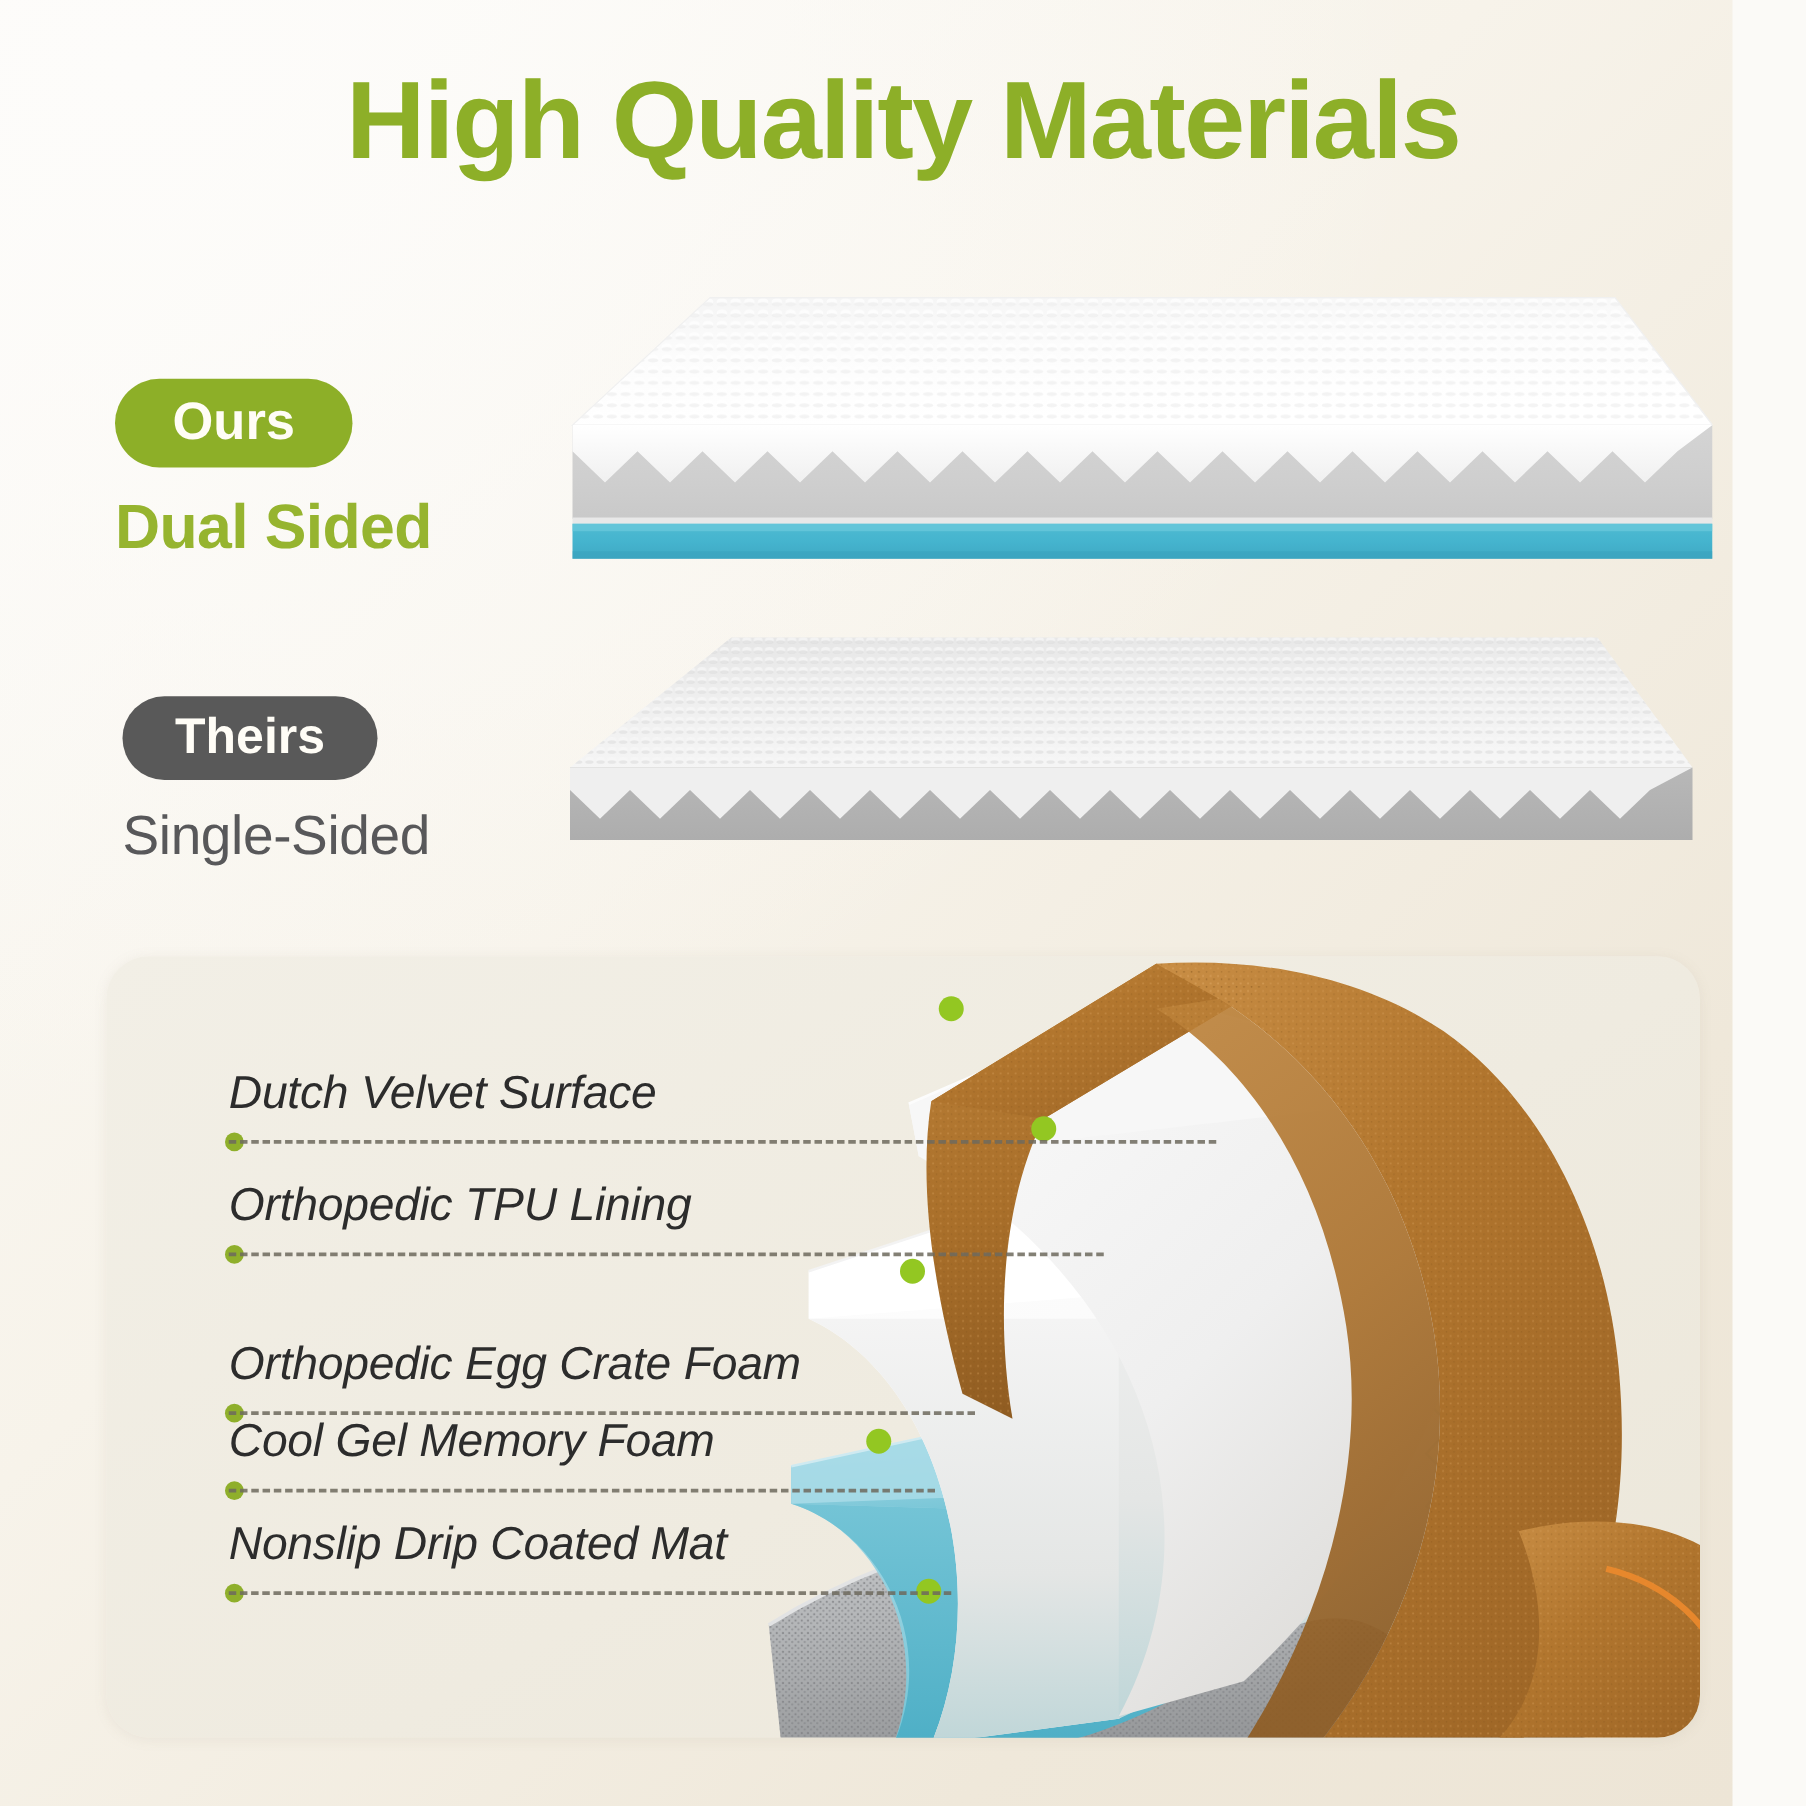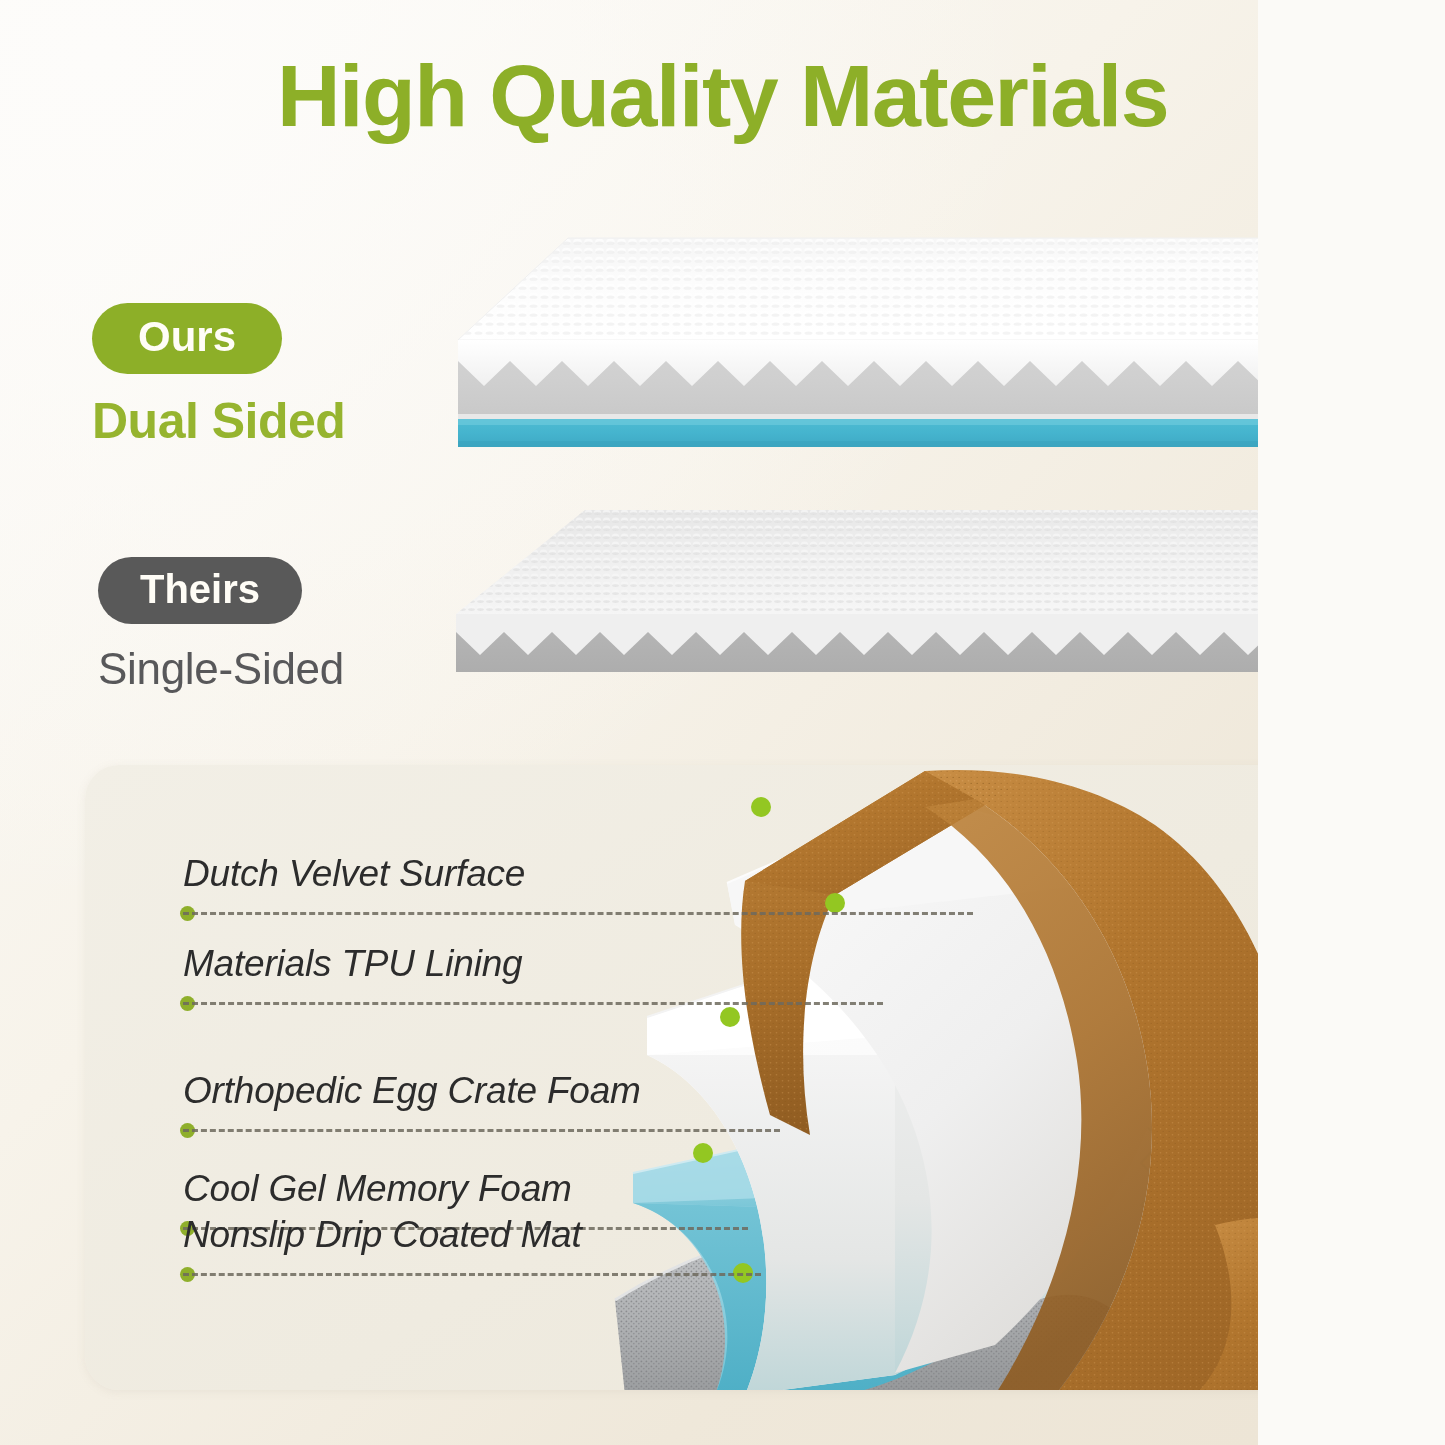--- a/index.html
+++ b/index.html
@@ -10,21 +10,21 @@
   body {
     width: 1445px;
     height: 1445px;
     overflow: hidden;
     font-family: "Liberation Sans", sans-serif;
     background: #FBFAF7;
   }
 
   #stage {
     position: relative;
-    width: 1258px;
+    width: 1386px;
     height: 1445px;
     overflow: hidden;
     background:
       radial-gradient(ellipse 120% 95% at 8% 4%, #FDFCFA 0%, rgba(253,252,250,0) 62%),
       linear-gradient(135deg, #FCFBF8 0%, #F7F3EA 42%, #EFE8DA 78%, #EDE5D6 100%);
   }
 
   
   .title {
     position: absolute;
@@ -398,36 +398,36 @@
 
       <div class="callout" style="top:90px;">
         <div class="callout-text">Dutch Velvet Surface</div>
         <div style="position:relative; height:22px;">
           <span class="dot-start" style="top:14px;"></span>
           <span class="callout-line" style="top:20px; width:790px;"></span>
         </div>
       </div>
 
       <div class="callout" style="top:180px;">
-        <div class="callout-text">Materials TPU Lining</div>
+        <div class="callout-text">Orthopedic TPU Lining</div>
         <div style="position:relative; height:22px;">
           <span class="dot-start" style="top:14px;"></span>
           <span class="callout-line" style="top:20px; width:700px;"></span>
         </div>
       </div>
 
       <div class="callout" style="top:271px;margin-top:36px;">
         <div class="callout-text">Orthopedic Egg Crate Foam</div>
         <div style="position:relative; height:22px;">
           <span class="dot-start" style="top:14px;"></span>
           <span class="callout-line" style="top:20px; width:597px;"></span>
         </div>
       </div>
 
-      <div class="callout" style="top:369px;margin-top:36px;">
+      <div class="callout" style="top:369px;">
         <div class="callout-text">Cool Gel Memory Foam</div>
         <div style="position:relative; height:22px;">
           <span class="dot-start" style="top:14px;"></span>
           <span class="callout-line" style="top:20px; width:565px;"></span>
         </div>
       </div>
 
       <div class="callout" style="top:451px;">
         <div class="callout-text">Nonslip Drip Coated Mat</div>
         <div style="position:relative; height:22px;">

